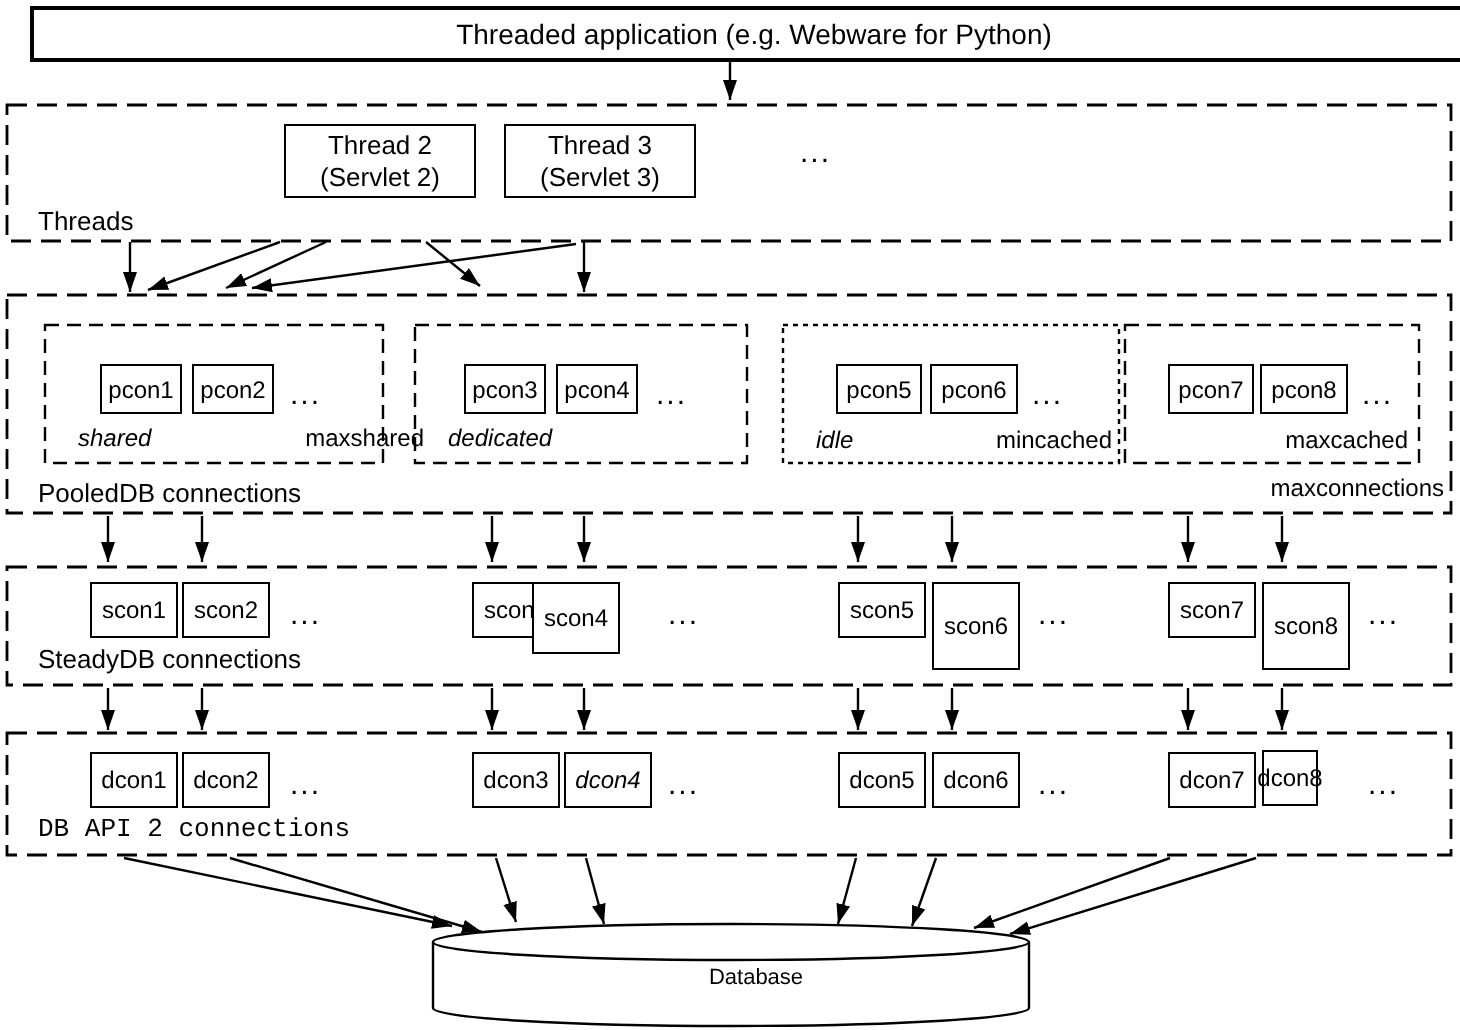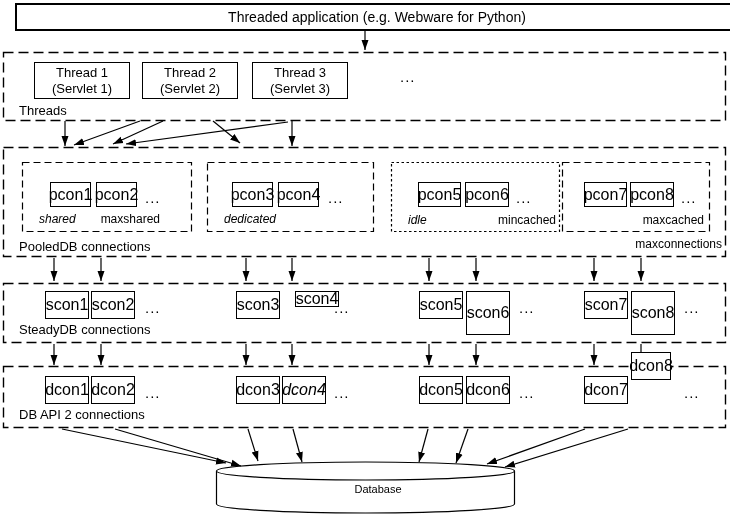--- a/index.html
+++ b/index.html
@@ -9,21 +9,21 @@
   }
   .stage *{box-sizing:border-box;}
   .abs{position:absolute;margin-left:12px;}
   .svgfill{position:absolute;left:0;top:0;width:730px;height:515px;}
   .titlebox{
     border:2px solid #000;display:flex;align-items:center;justify-content:center;
     font-size:14px;background:#fff;
   }
   .nodebox{
     border:1px solid #000;background:#fff;display:flex;align-items:center;
-    justify-content:center;font-size:16px;white-space:nowrap;
+    justify-content:center;font-size:12px;white-space:nowrap;
   }
   .threadbox{flex-direction:column;font-size:13px;line-height:16px;}
   .lbl{font-size:13px;white-space:nowrap;}
   .small{font-size:12px;white-space:nowrap;}
   .it{font-style:italic;}
   .ell{font-size:15px;letter-spacing:1px;white-space:nowrap;}
   .dblabel{font-size:11px;text-align:center;}
 </style>
 </head>
 <body>
@@ -92,40 +92,36 @@
       <line x1="468" y1="429" x2="456" y2="463"></line>
       <line x1="585" y1="429" x2="487" y2="464"></line>
       <line x1="628" y1="429" x2="505" y2="467"></line>
     </g>
   </svg>
 
   <div class="abs titlebox" style="left:3px;top:3px;width:724px;height:28px;">
     <span>Threaded application (e.g. Webware for Python)</span>
   </div>
 
-  <div class="abs nodebox threadbox" style="left:22px;top:62px;width:96px;height:37px;">
-    <span>Thread 1</span>
-    <span>(Servlet 1)</span>
-  </div>
   <div class="abs nodebox threadbox" style="left:130px;top:62px;width:96px;height:37px;">
     <span>Thread 2</span>
     <span>(Servlet 2)</span>
   </div>
   <div class="abs nodebox threadbox" style="left:240px;top:62px;width:96px;height:37px;">
     <span>Thread 3</span>
     <span>(Servlet 3)</span>
   </div>
   <div class="abs ell" style="left:388px;top:68px;">...</div>
   <div class="abs lbl" style="left:7px;top:103px;">Threads</div>
 
   <div class="abs nodebox" style="left:38px;top:182px;width:41px;height:25px;">pcon1</div>
   <div class="abs nodebox" style="left:84px;top:182px;width:41px;height:25px;">pcon2</div>
   <div class="abs ell" style="left:133px;top:189px;">...</div>
   <div class="abs small it" style="left:27px;top:212px;">shared</div>
-  <div class="abs small" style="right:570px;top:212px;">maxshared</div>
+  <div class="abs small" style="right:518px;top:212px;">maxshared</div>
 
   <div class="abs nodebox" style="left:220px;top:182px;width:41px;height:25px;">pcon3</div>
   <div class="abs nodebox" style="left:266px;top:182px;width:41px;height:25px;">pcon4</div>
   <div class="abs ell" style="left:316px;top:189px;">...</div>
   <div class="abs small it" style="left:212px;top:212px;">dedicated</div>
 
   <div class="abs nodebox" style="left:406px;top:182px;width:43px;height:25px;">pcon5</div>
   <div class="abs nodebox" style="left:453px;top:182px;width:44px;height:25px;">pcon6</div>
   <div class="abs ell" style="left:504px;top:189px;">...</div>
   <div class="abs small it" style="left:396px;top:213px;">idle</div>
@@ -136,39 +132,39 @@
   <div class="abs ell" style="left:669px;top:189px;">...</div>
   <div class="abs small" style="right:26px;top:213px;">maxcached</div>
 
   <div class="abs lbl" style="left:7px;top:239px;">PooledDB connections</div>
   <div class="abs small" style="right:8px;top:237px;">maxconnections</div>
 
   <div class="abs nodebox" style="left:33px;top:291px;width:44px;height:28px;">scon1</div>
   <div class="abs nodebox" style="left:79px;top:291px;width:44px;height:28px;">scon2</div>
   <div class="abs ell" style="left:133px;top:299px;">...</div>
   <div class="abs nodebox" style="left:224px;top:291px;width:44px;height:28px;">scon3</div>
-  <div class="abs nodebox" style="left:283px;top:291px;width:44px;height:16px;">scon4</div>
+  <div class="abs nodebox" style="left:254px;top:291px;width:44px;height:36px;">scon4</div>
   <div class="abs ell" style="left:322px;top:299px;">...</div>
   <div class="abs nodebox" style="left:407px;top:291px;width:44px;height:28px;">scon5</div>
   <div class="abs nodebox" style="left:454px;top:291px;width:44px;height:44px;">scon6</div>
   <div class="abs ell" style="left:507px;top:299px;">...</div>
   <div class="abs nodebox" style="left:572px;top:291px;width:44px;height:28px;">scon7</div>
   <div class="abs nodebox" style="left:619px;top:291px;width:44px;height:44px;">scon8</div>
   <div class="abs ell" style="left:672px;top:299px;">...</div>
   <div class="abs lbl" style="left:7px;top:322px;">SteadyDB connections</div>
 
   <div class="abs nodebox" style="left:33px;top:376px;width:44px;height:28px;">dcon1</div>
   <div class="abs nodebox" style="left:79px;top:376px;width:44px;height:28px;">dcon2</div>
   <div class="abs ell" style="left:133px;top:384px;">...</div>
   <div class="abs nodebox" style="left:224px;top:376px;width:44px;height:28px;">dcon3</div>
   <div class="abs nodebox" style="left:270px;top:376px;width:44px;height:28px;font-style:italic;">dcon4</div>
   <div class="abs ell" style="left:322px;top:384px;">...</div>
   <div class="abs nodebox" style="left:407px;top:376px;width:44px;height:28px;">dcon5</div>
   <div class="abs nodebox" style="left:454px;top:376px;width:44px;height:28px;">dcon6</div>
   <div class="abs ell" style="left:507px;top:384px;">...</div>
   <div class="abs nodebox" style="left:572px;top:376px;width:44px;height:28px;">dcon7</div>
-  <div class="abs nodebox" style="left:619px;top:352px;width:40px;height:28px;text-align:center;">dcon8</div>
+  <div class="abs nodebox" style="left:619px;top:375px;width:28px;height:28px;text-align:center;">dcon8</div>
   <div class="abs ell" style="left:672px;top:384px;">...</div>
-  <div class="abs lbl" style="left:7px;top:407px;">DB API 2 connections</div>
+  <div class="abs lbl" style="left:7px;top:407px;font-family:Liberation Mono, monospace;">DB API 2 connections</div>
 
   <div class="abs dblabel" style="left:266px;top:483px;width:200px;">Database</div>
 
 </div>
 
 </body></html>

